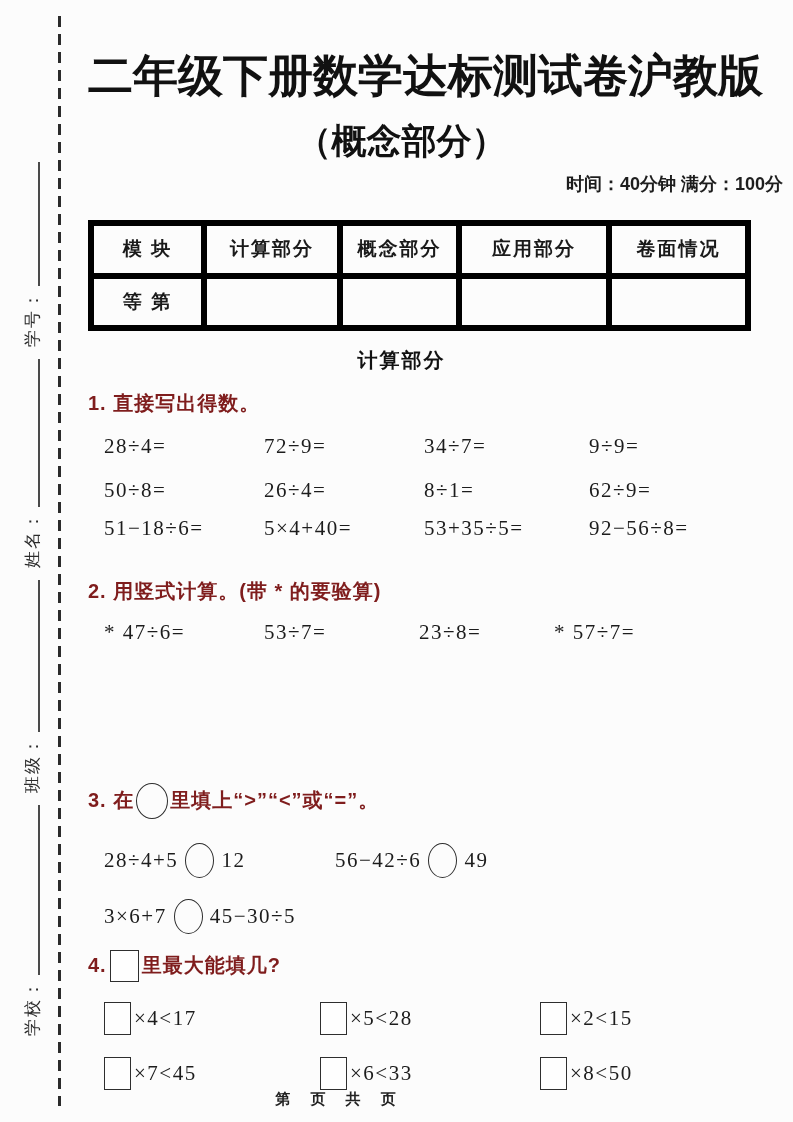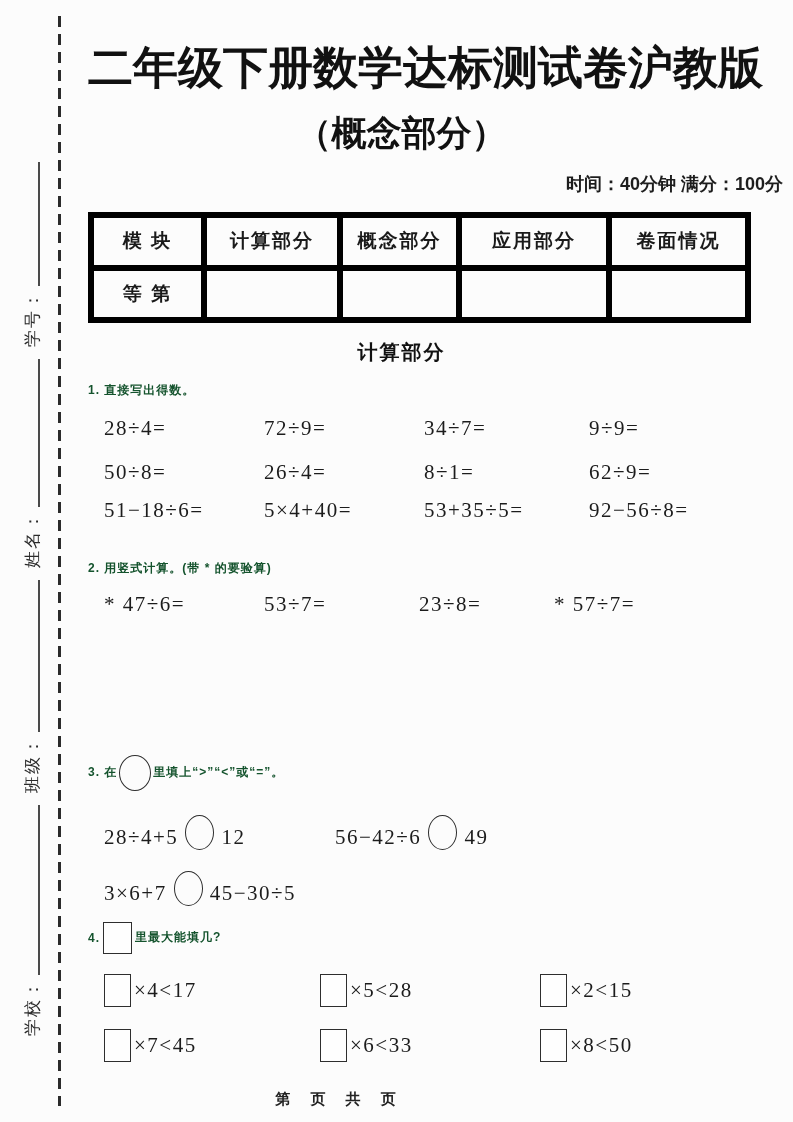--- a/index.html
+++ b/index.html
@@ -11,47 +11,47 @@
     background:repeating-linear-gradient(to bottom,#2b2b2b 0 11px,transparent 11px 18px); }
   .sidebar { position:absolute; left:13px; top:1036px; width:952px; height:30px;
     transform:rotate(-90deg); transform-origin:0 0; display:flex; align-items:flex-end;
     font-size:17px; letter-spacing:2px; color:#2a2a2a; }
   .field { display:flex; align-items:flex-end; margin-right:12px; white-space:nowrap; }
   .field-label { line-height:1.2; }
   .write-line { height:2px; background:#4a4a4a; margin:0 0 3px 4px; }
   .wl-school { width:170px; } .wl-class { width:152px; } .wl-name { width:148px; } .wl-number { width:124px; }
 
   
-  .main { position:absolute; left:88px; top:0; width:627px; }
+  .main { position:absolute; left:88px; top:8px; width:627px; }
   .title { margin:40px 0 0; text-align:center; font-size:45px; font-weight:700; line-height:1.25; white-space:nowrap; letter-spacing:0px; color:#111; }
   .subtitle { margin-top:14px; text-align:center; font-size:35px; font-weight:700; line-height:1.3; color:#111; }
   .meta { position:absolute; top:172px; right:10px; font-size:18px; font-weight:700; color:#1d1d1d; }
 
   table.score { border-collapse:collapse; width:627px; margin-top:56px; table-layout:fixed; }
   table.score th, table.score td { border:6px solid #000000; text-align:center; padding:0; }
   table.score th { height:47px; font-size:19px; font-weight:700; letter-spacing:2px; color:#1a1a1a; }
   table.score td { height:46px; font-size:19px; font-weight:700; letter-spacing:2px; color:#1a1a1a; }
   .c1{width:107px;} .c2{width:130px;} .c3{width:113px;} .c4{width:144px;} .c5{width:133px;}
 
   .section-title { margin-top:16px; text-align:center; font-size:20px; font-weight:700; letter-spacing:2px; color:#111; }
-  .q-heading { font-size:12px; font-weight:700; color:#14532d; letter-spacing:1px; }
+  .q-heading { font-size:20px; font-weight:700; color:#7f1d1d; letter-spacing:1px; }
   .qh-flex { display:flex; align-items:center; }
   .q1-heading { margin-top:16px; }
   .q2-heading { margin-top:36px; }
   .q3-heading { margin-top:138px; }
   .q4-heading { margin-top:16px; }
 
   .eq { font-family:"Liberation Serif","DejaVu Serif",serif; font-size:21px; letter-spacing:1.5px; color:#1c1c1c; line-height:1.25; white-space:nowrap; }
   .q1-row { display:grid; grid-template-columns:160px 160px 165px 1fr; padding-left:16px; }
   .q1-row.r1 { margin-top:16px; } .q1-row.r2 { margin-top:18px; } .q1-row.r3 { margin-top:12px; }
   .q2-row { display:grid; grid-template-columns:160px 155px 135px 1fr; padding-left:16px; margin-top:14px; }
 
   .q3-row1 { display:grid; grid-template-columns:231px 215px 1fr; padding-left:16px; margin-top:24px; align-items:center; }
   .q3-row2 { display:grid; grid-template-columns:331px 1fr; padding-left:16px; margin-top:21px; align-items:center;gap:16px; }
-  .cmp-item { display:flex; align-items:flex-end; }
+  .cmp-item { display:flex; align-items:center; }
   .cmp-circle { display:inline-block; width:27px; height:33px; border:1.6px solid #2e2e2e; border-radius:50%; margin:0 7px; background:#fcfcfc; flex:none; }
   .head-circle { display:inline-block; width:30px; height:34px; border:1.6px solid #2e2e2e; border-radius:50%; margin:0 2px; flex:none; }
 
   .q4-row { display:grid; grid-template-columns:216px 220px 1fr; padding-left:16px; align-items:center; }
   .q4-row.r1 { margin-top:20px; } .q4-row.r2 { margin-top:22px; }
   .box-item { display:flex; align-items:center; }
   .ans-box { display:inline-block; width:25px; height:31px; border:1.8px solid #2e2e2e; margin-right:3px; background:#fefefe; flex:none; }
   .head-box { display:inline-block; width:27px; height:30px; border:1.8px solid #2e2e2e; margin:0 3px; background:#fefefe; flex:none; }
 
   .footer { position:absolute; left:0; top:1090px; width:673px; text-align:center; font-size:15px; font-weight:700; letter-spacing:2px; word-spacing:12px; color:#222; }

